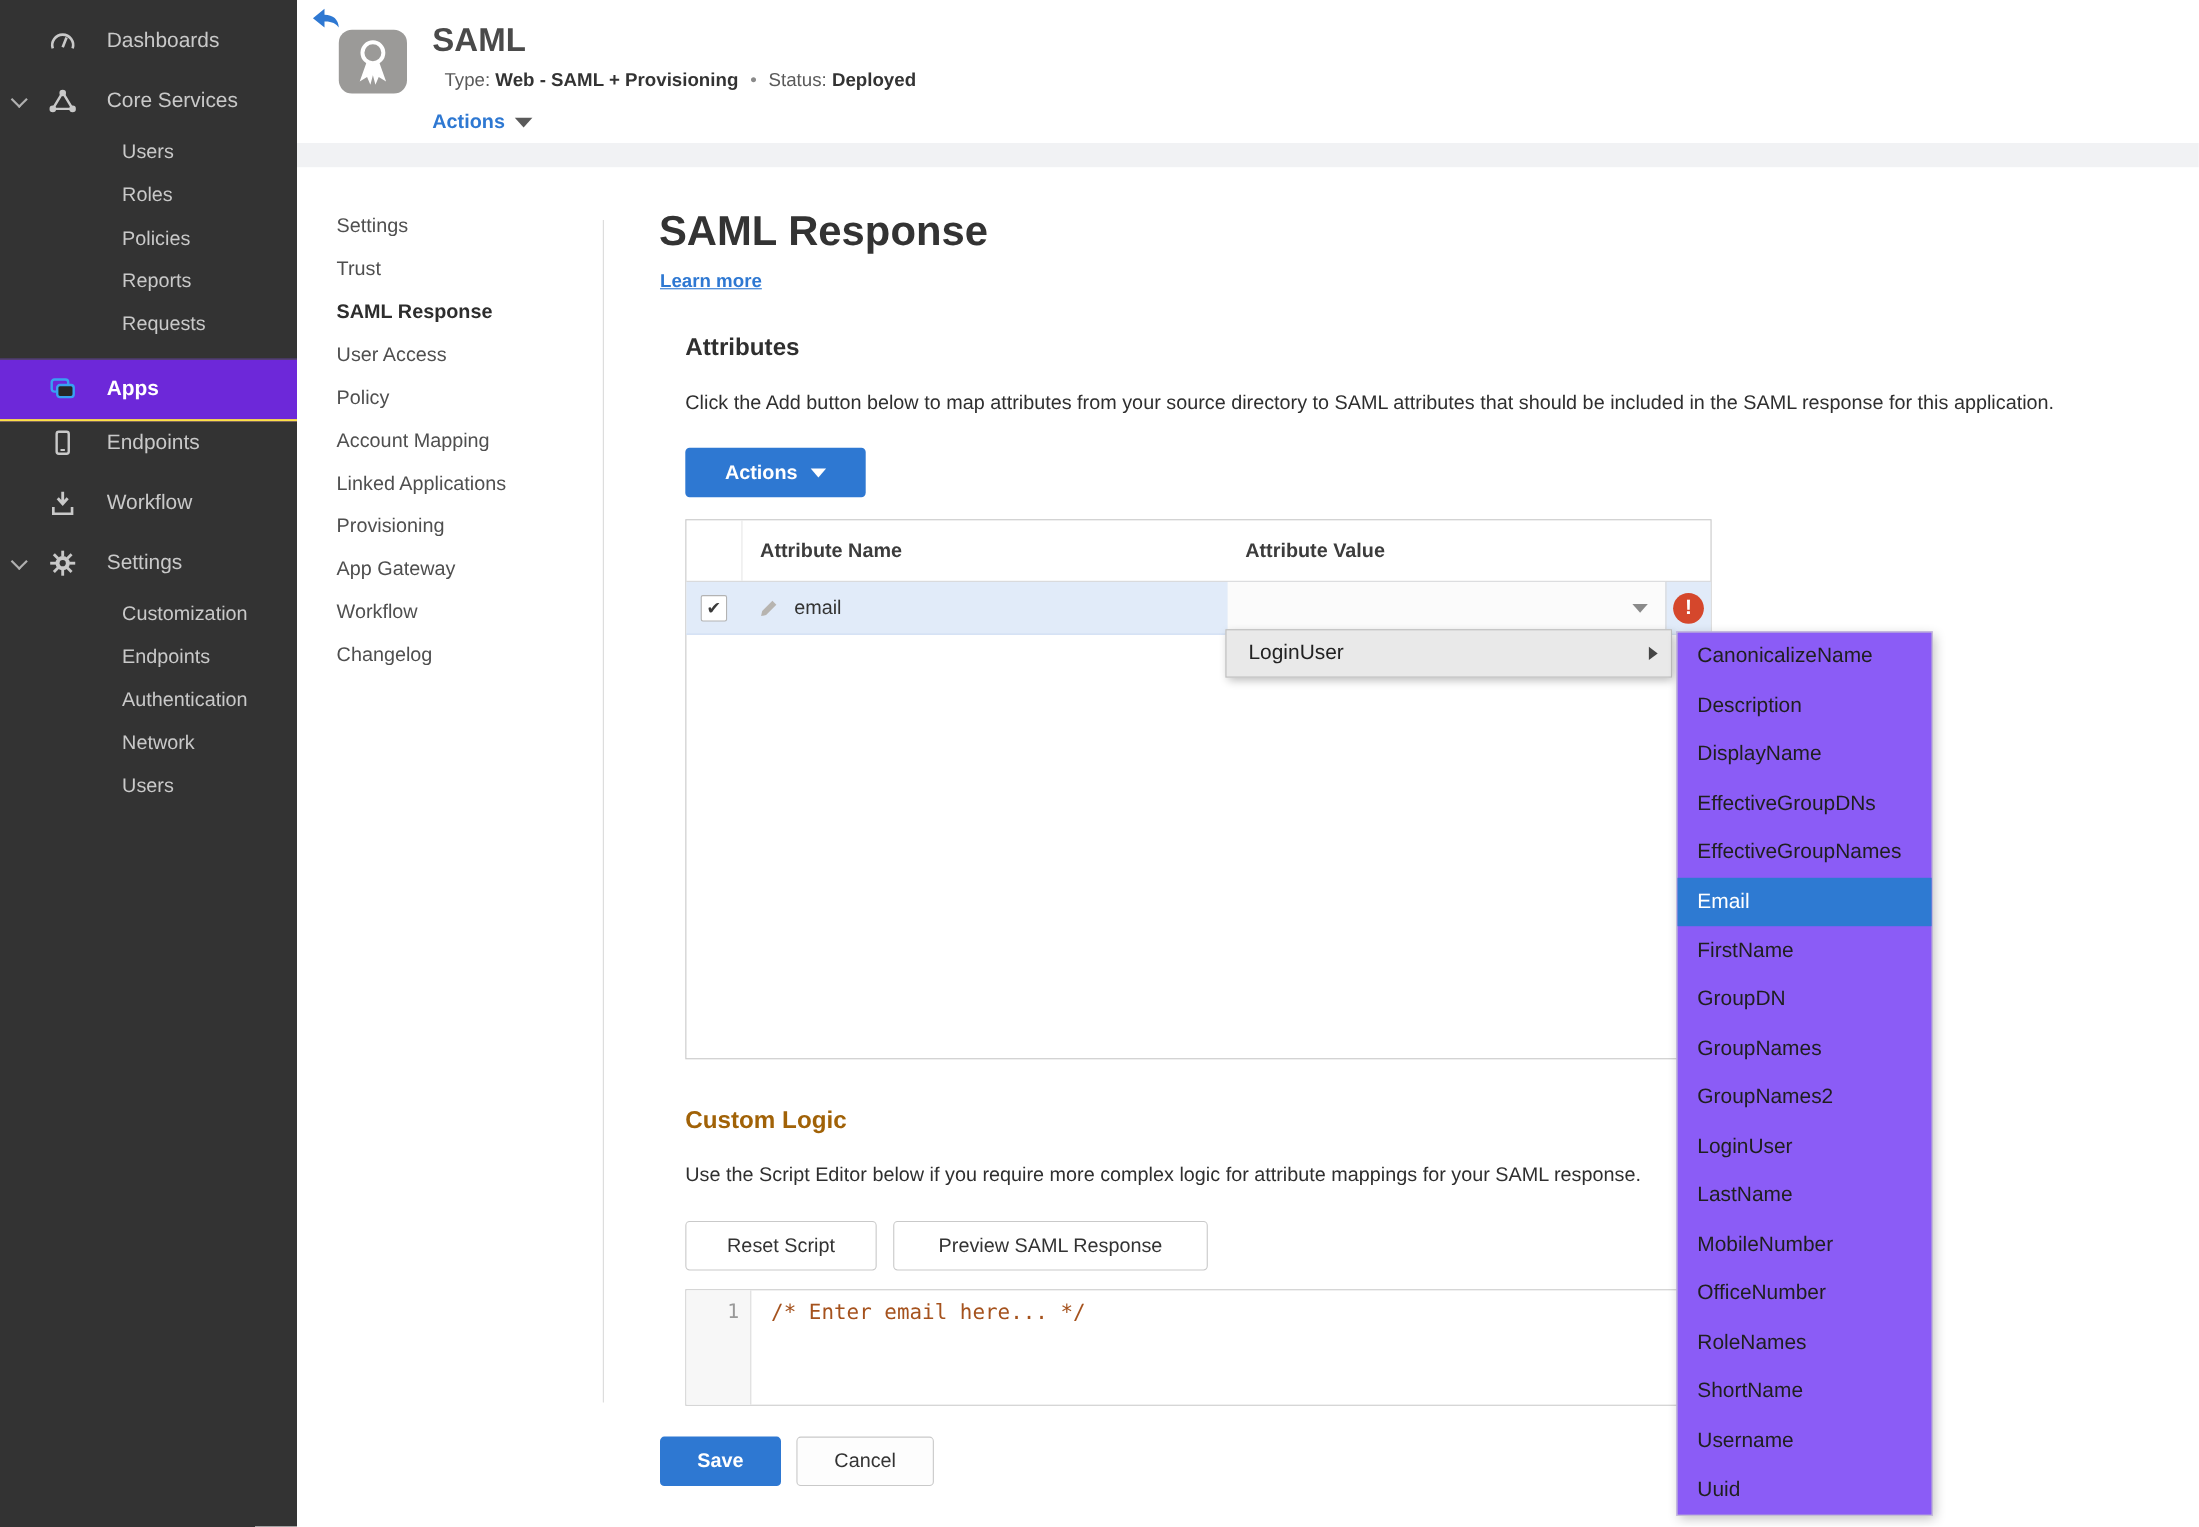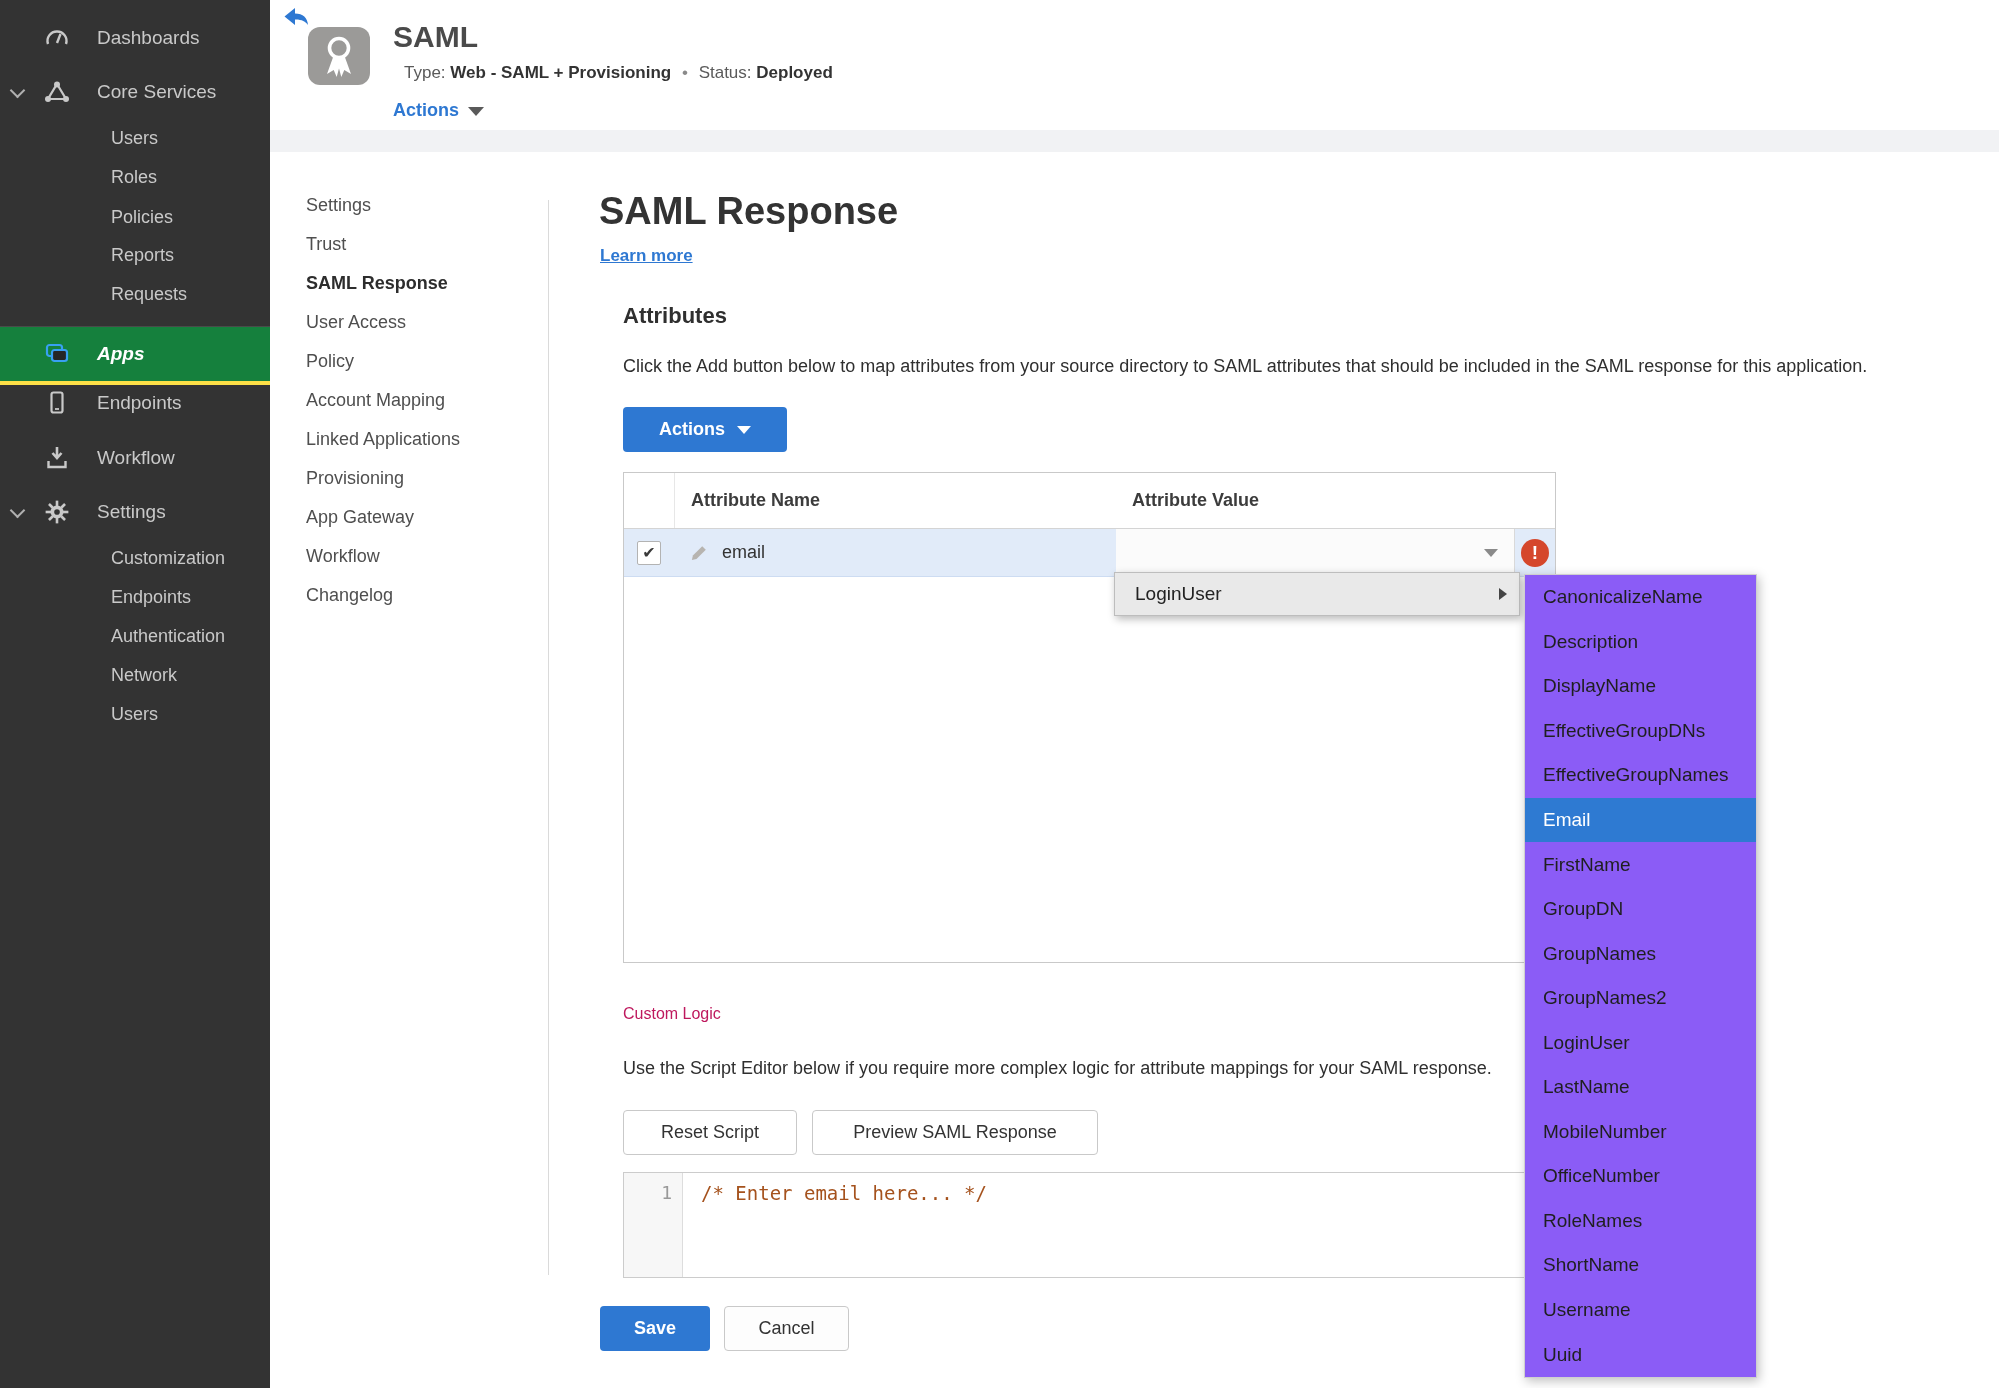--- a/index.html
+++ b/index.html
@@ -6,22 +6,22 @@
   #page{position:relative;width:1999px;height:1388px;overflow:hidden;background:#ffffff;
         font-family:"Liberation Sans",sans-serif;color:#333;}
 
   
   #sidebar{position:absolute;left:0;top:0;width:270px;height:1388px;background:#333333;}
   .side-item{position:absolute;left:0;right:0;height:30px;display:flex;align-items:center;
              color:#c9c9c9;font-size:19px;cursor:pointer;}
   .side-item .icon{position:absolute;left:42px;width:30px;display:flex;justify-content:center;}
   .side-item .label{position:absolute;left:97px;white-space:nowrap;}
   .side-item.sub .label{left:111px;font-size:18px;}
-  .side-item.apps{height:54px;background:#15803d;border-top:1px solid #4a4a4a;
-                  border-bottom:4px solid #fde047;color:#ffffff;font-weight:bold;font-style:italic;}
+  .side-item.apps{height:54px;background:#6d28d9;border-top:1px solid #4a4a4a;
+                  border-bottom:2px solid #fde047;color:#ffffff;font-weight:bold;}
   .chev{position:absolute;left:12px;width:9px;height:9px;border-right:2px solid #b0b0b0;
         border-bottom:2px solid #b0b0b0;transform:rotate(45deg);margin-top:-4px;}
 
   
   #header{position:absolute;left:270px;top:0;right:0;height:130px;background:#ffffff;}
   #back-arrow{position:absolute;left:13px;top:6px;cursor:pointer;}
   #app-icon{position:absolute;left:38px;top:27px;width:62px;height:58px;background:#9b9a98;
             border-radius:12px;}
   #app-title{position:absolute;left:123px;top:20px;font-size:30px;font-weight:bold;color:#4a4a4a;}
   #type-line{position:absolute;left:134px;top:63px;font-size:17px;color:#5a5a5a;}
@@ -89,21 +89,21 @@
   .tri-right{position:absolute;right:12px;width:0;height:0;border-top:6px solid transparent;
              border-bottom:6px solid transparent;border-left:8px solid #444;}
   #submenu{position:absolute;left:1524px;top:574px;width:233px;height:804px;background:#8b5cf6;
            border:1px solid #cfcfcf;box-shadow:2px 3px 10px rgba(0,0,0,.25);z-index:21;
            box-sizing:border-box;display:flex;flex-direction:column;}
   .submenu-item{height:44.55px;display:flex;align-items:center;padding-left:18px;font-size:19px;
                 color:#1f1f1f;cursor:pointer;white-space:nowrap;}
   .submenu-item.selected{background:#2e7ad2;color:#ffffff;}
 
   
-  #cl-heading{position:absolute;left:623px;top:1005px;font-size:16px;font-weight:normal;color:#be185d;}
+  #cl-heading{position:absolute;left:623px;top:1005px;font-size:22px;font-weight:bold;color:#a16207;}
   #cl-desc{position:absolute;left:623px;top:1058px;font-size:18px;color:#2f2f2f;width:900px;}
   .ghost-btn{position:absolute;top:1110px;height:45px;background:#fff;border:1px solid #c9c9c9;
              border-radius:4px;display:flex;align-items:center;justify-content:center;
              font-size:18px;color:#333;cursor:pointer;box-sizing:border-box;}
   #reset-btn{left:623px;width:174px;}
   #preview-btn{left:812px;width:286px;}
   #editor{position:absolute;left:623px;top:1172px;width:933px;height:106px;border:1px solid #ccc;
           box-sizing:border-box;display:flex;background:#fff;z-index:1;}
   #gutter{width:59px;background:#f7f7f7;border-right:1px solid #ddd;box-sizing:border-box;
           text-align:right;padding:9px 10px 0 0;font-family:"DejaVu Sans Mono",monospace;

